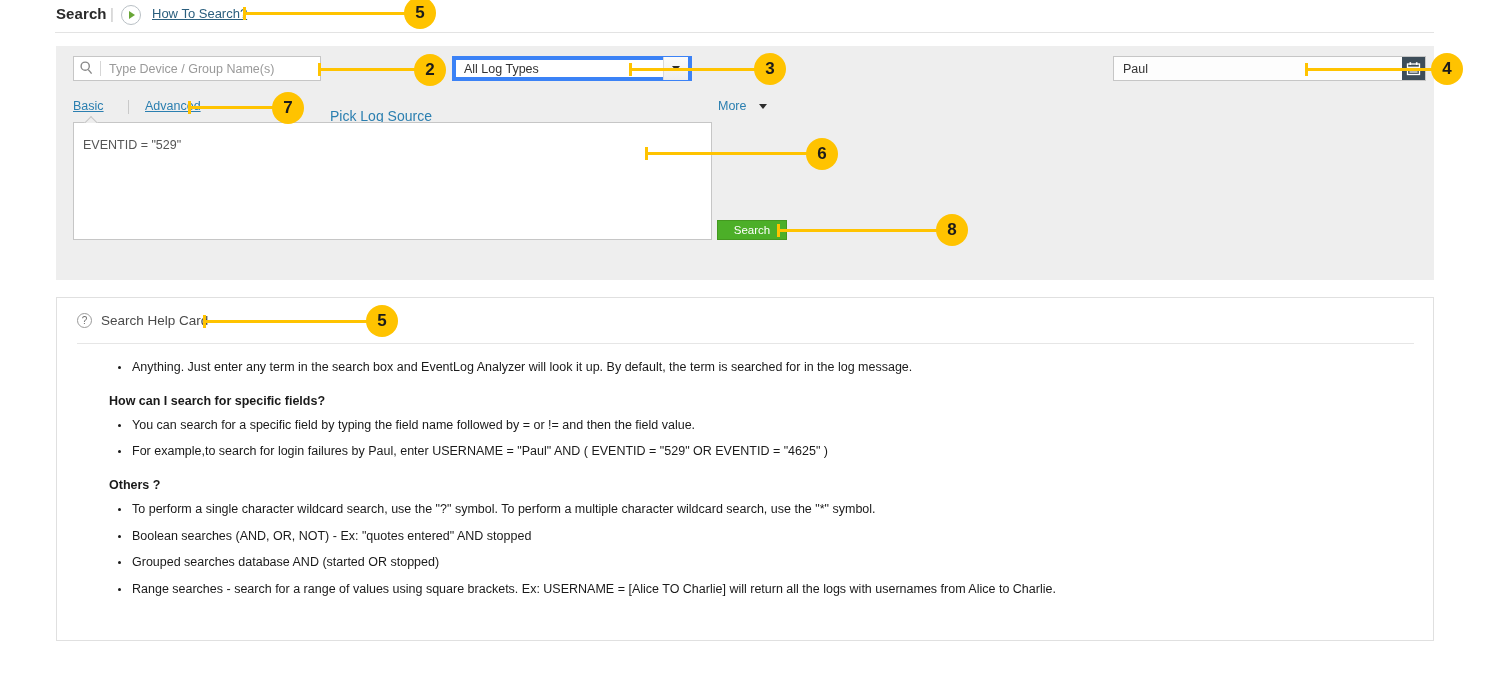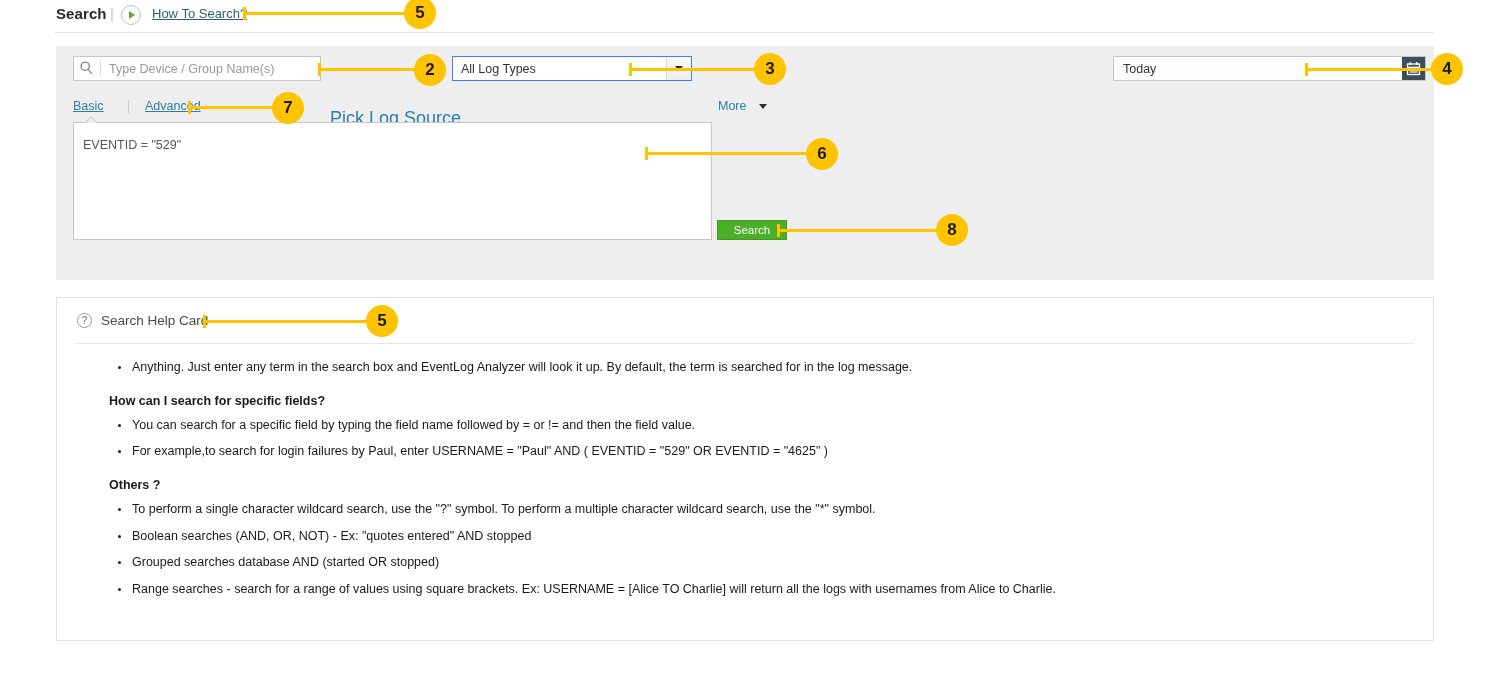--- a/index.html
+++ b/index.html
@@ -64,27 +64,27 @@
     width: 26px; height: 23px; position: relative; flex: 0 0 26px;
   }
   .mag svg { position: absolute; left: 6px; top: 4px; }
   .vbar { width: 1px; height: 15px; background: #d6d6d6; flex: 0 0 1px; }
   .device-input .ph {
     font-size: 12.5px; color: #9a9a9a; padding-left: 8px; white-space: nowrap;
   }
 
   .pick-log {
     position: absolute; left: 274px; top: 62px;
-    font-size: 18px; color: #2b7fb0; text-decoration: none;
+    font-size: 14px; color: #2b7fb0; text-decoration: none;
   }
 
   .logtype-select {
     position: absolute; left: 396px; top: 10px;
     width: 240px; height: 25px;
-    background: #fff; border: 1px solid #3b82f6;
+    background: #fff; border: 4px solid #3b82f6;
     display: flex; align-items: center;
   }
   .logtype-select .lbl {
     font-size: 12.5px; color: #333; padding-left: 8px; flex: 1 1 auto;
   }
   .logtype-select .caret-cell {
     width: 25px; height: 23px; border-left: 1px solid #d9d9d9;
     background: linear-gradient(#fbfbfb,#ededed);
     display: flex; align-items: center; justify-content: center; flex: 0 0 25px;
   }
@@ -239,21 +239,21 @@
     <a class="pick-log" href="#">Pick Log Source</a>
 
     <div class="logtype-select">
       <span class="lbl">All Log Types</span>
       <span class="caret-cell">
         <span class="chev"></span>
       </span>
     </div>
 
     <div class="daterange">
-      <span class="lbl">Today</span>
+      <span class="lbl">Paul</span>
       <span class="cal-btn">
         <svg width="15" height="15" viewBox="0 0 15 15">
           <rect x="1.5" y="3" width="12" height="10.5" fill="none" stroke="#fff" stroke-width="1.3"></rect>
           <line x1="1.5" y1="6.3" x2="13.5" y2="6.3" stroke="#fff" stroke-width="1.3"></line>
           <line x1="4.3" y1="1.2" x2="4.3" y2="4" stroke="#fff" stroke-width="1.6"></line>
           <line x1="10.7" y1="1.2" x2="10.7" y2="4" stroke="#fff" stroke-width="1.6"></line>
           <rect x="3.4" y="8.2" width="8.2" height="1.2" fill="#fff"></rect>
           <rect x="3.4" y="10.4" width="8.2" height="1.2" fill="#fff"></rect>
         </svg>
       </span>

